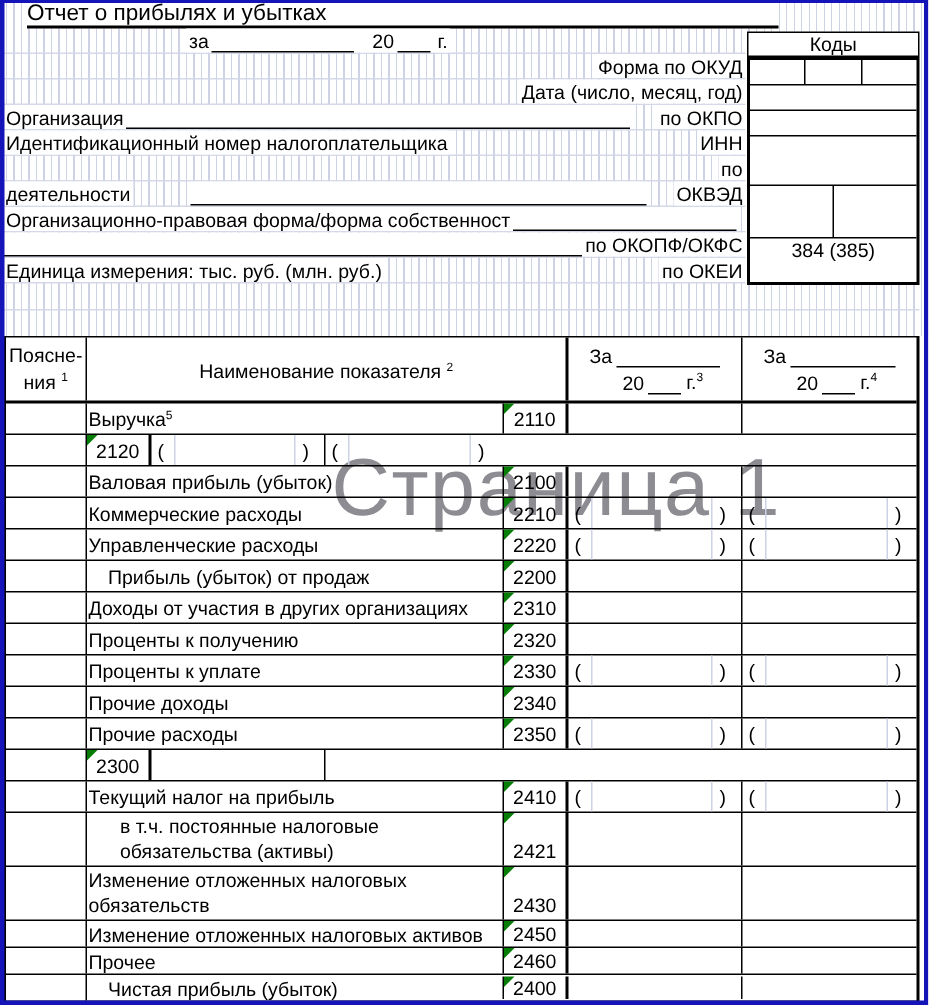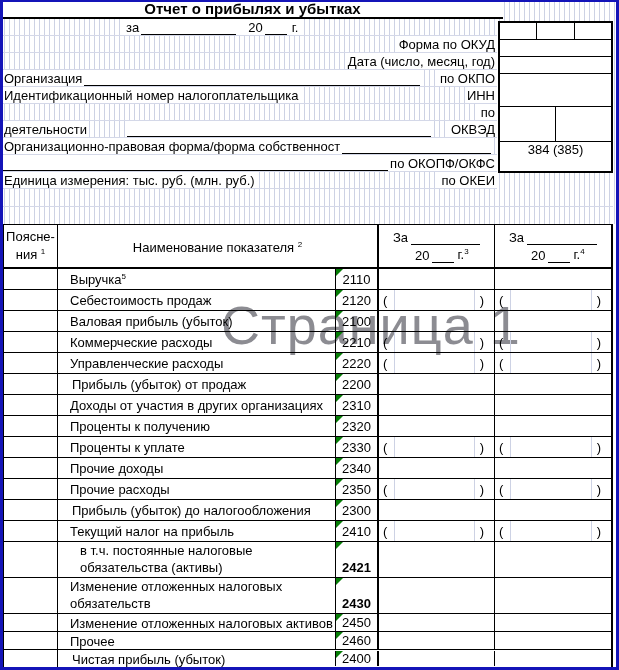--- a/index.html
+++ b/index.html
@@ -3,23 +3,23 @@
 <meta charset="utf-8">
 <style>
   html,body{margin:0;padding:0;background:#fff;}
   .sheet{position:relative;width:619px;height:670px;background:#fff;overflow:hidden;
          font-family:"Liberation Sans",sans-serif;font-size:13px;color:#000;}
   
   .page-border{position:absolute;inset:0;border:3px solid #1414b8;border-top-width:2px;z-index:30;pointer-events:none;}
   
   .form-area{position:absolute;left:0;top:0;width:619px;height:224px;
              background:repeating-linear-gradient(90deg,#ffffff 0 4px,#cdd2e4 4px 5px);}
-  .title-row{position:absolute;left:2px;top:0;width:501px;height:19px;background:#fff;
-             border-bottom:2px solid #000;display:flex;align-items:center;justify-content:center;
-             font-weight:bold;font-size:15px;box-sizing:border-box;}
+  .title-row{position:absolute;left:18px;top:0;width:501px;height:19px;background:#fff;
+             border-bottom:2px solid #000;display:flex;align-items:center;
+             font-weight:normal;font-size:15px;box-sizing:border-box;}
   .frow{position:absolute;left:2px;width:495px;height:17px;border-bottom:1px solid #d4d8e8;
         display:flex;align-items:flex-start;box-sizing:border-box;}
   .frow.fullw{width:611px;}
   .lbl{background:#fff;height:16px;display:flex;align-items:center;padding:0 2px;white-space:nowrap;}
   .blank{background:#fff;height:16px;border-bottom:1px solid #000;box-sizing:border-box;position:relative;z-index:1;}
   .sp{height:16px;}
   .wgap{background:#fff;height:16px;}
   .flex1{flex:1;}
   
   .codes{position:absolute;left:498px;top:21px;width:115px;z-index:2;}
@@ -50,25 +50,25 @@
   sup{font-size:8px;}
   .ph{display:flex;flex-direction:column;justify-content:center;gap:3px;padding:0 14px;}
   .phl{display:flex;align-items:flex-end;height:15px;}
   .ph .u{border-bottom:1px solid #000;height:14px;}
   .trow{display:flex;border-bottom:1px solid #000;box-sizing:border-box;}
   .trow:last-child{border-bottom:none;}
   .trow.normal{height:21px;}
   .trow.tall{height:36px;}
   .trow.short{height:18px;}
   .trow:last-child.short{height:17px;align-items:center;}
-  .rname{display:flex;align-items:center;padding-left:12px;line-height:14px;}
+  .rname{display:flex;align-items:center;padding-left:1px;line-height:14px;}
   .ind1 .rname{padding-left:14px;}
   .ind2 .rname{padding-left:22px;}
   .c-code{display:flex;align-items:center;justify-content:center;}
-  .tall .c-code{align-items:flex-end;padding-bottom:2px;font-weight:bold;}
+  .tall .c-code{align-items:flex-end;padding-bottom:2px;}
   .vcell{display:flex;align-items:center;}
   .paren-o{padding-left:4px;visibility:hidden;}
   .paren-c{margin-left:auto;padding-right:10px;visibility:hidden;}
   .vinner{flex:1;align-self:stretch;margin-left:7px;margin-right:5px;}
   .parens .paren-o,.parens .paren-c{visibility:visible;}
   .parens .vinner{border-left:1px solid #cdd2e4;border-right:1px solid #cdd2e4;}
 </style>
 </head>
 <body>
 
@@ -142,20 +142,21 @@
     <div class="frow" style="top:172px">
       <div class="lbl">Единица измерения: тыс. руб. (млн. руб.)</div>
       <div class="sp flex1"></div>
       <div class="lbl">по ОКЕИ</div>
     </div>
 
     <div class="frow fullw" style="top:189px;height:18px"></div>
     <div class="frow fullw" style="top:207px;border-bottom:none"></div>
 
     <div class="codes">
+      <div class="kody">Коды</div>
       <div class="cbox">
         <div class="crow h17">
           <div class="sub"></div>
           <div class="sub"></div>
           <div class="sub"></div>
         </div>
         <div class="crow h17"></div>
         <div class="crow h17"></div>
         <div class="crow h33"></div>
         <div class="crow h35">
@@ -222,23 +223,20 @@
       <span class="paren-c">)</span>
     </div>
     <div class="cell c-p2 vcell">
       <span class="paren-o">(</span>
       <span class="vinner"></span>
       <span class="paren-c">)</span>
     </div>
   </div>
         <div class="trow normal parens">
     <div class="cell c-note"></div>
-    <div class="cell c-name rname">
-      <span><span class="rlabel">Себестоимость продаж</span><sup class="rsup"></sup></span>
-    </div>
     <div class="cell c-code gtri">
       <span class="rcode">2120</span>
     </div>
     <div class="cell c-p1 vcell">
       <span class="paren-o">(</span>
       <span class="vinner"></span>
       <span class="paren-c">)</span>
     </div>
     <div class="cell c-p2 vcell">
       <span class="paren-o">(</span>
@@ -412,23 +410,20 @@
       <span class="paren-c">)</span>
     </div>
     <div class="cell c-p2 vcell">
       <span class="paren-o">(</span>
       <span class="vinner"></span>
       <span class="paren-c">)</span>
     </div>
   </div>
         <div class="trow normal ind1">
     <div class="cell c-note"></div>
-    <div class="cell c-name rname">
-      <span><span class="rlabel">Прибыль (убыток) до налогообложения</span><sup class="rsup"></sup></span>
-    </div>
     <div class="cell c-code gtri">
       <span class="rcode">2300</span>
     </div>
     <div class="cell c-p1 vcell">
       <span class="paren-o">(</span>
       <span class="vinner"></span>
       <span class="paren-c">)</span>
     </div>
     <div class="cell c-p2 vcell">
       <span class="paren-o">(</span>

